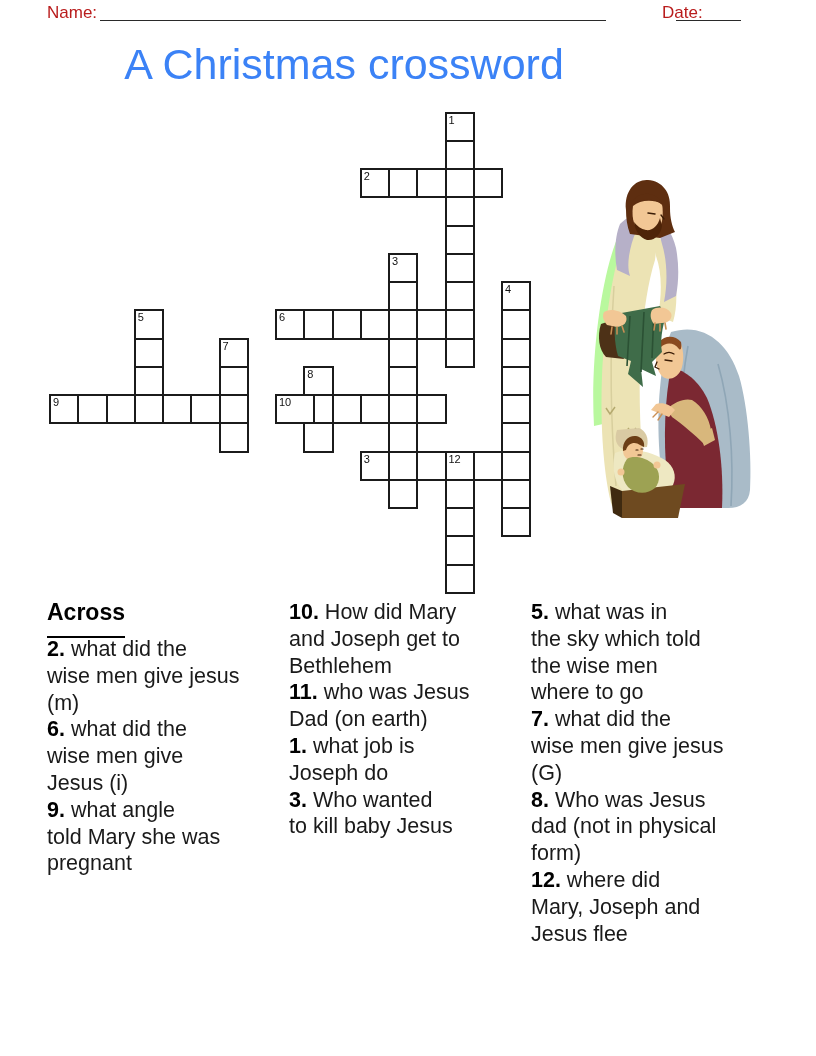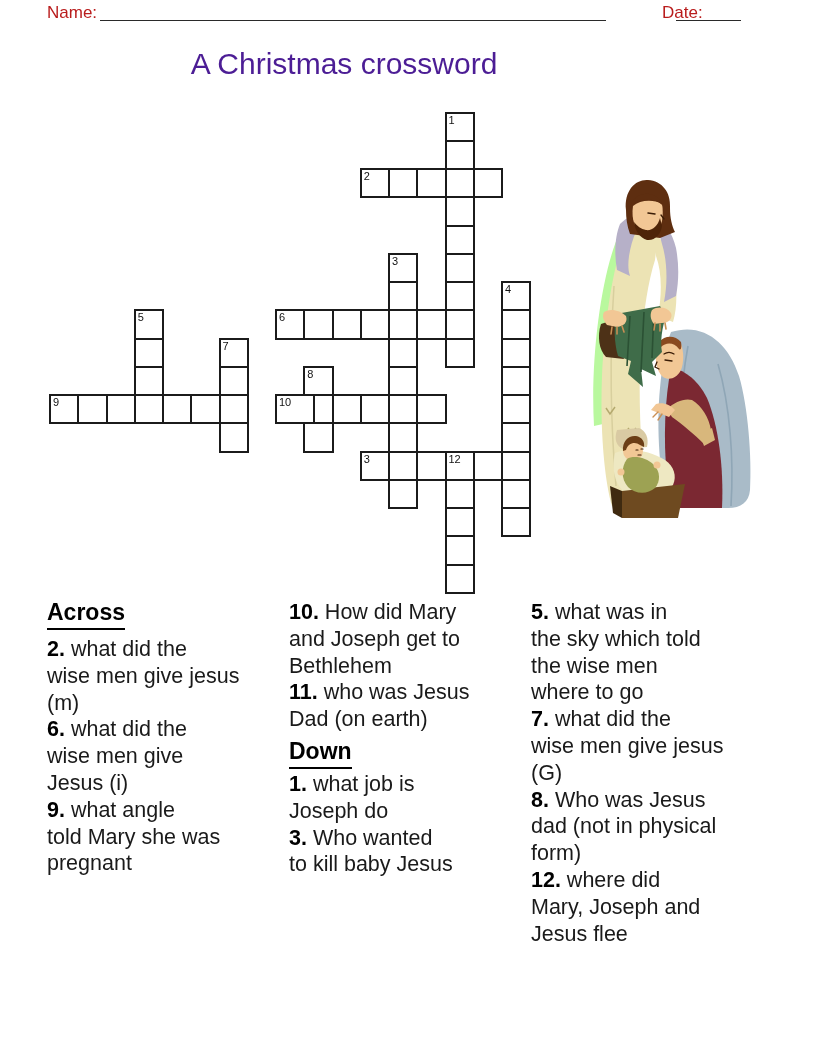--- a/index.html
+++ b/index.html
@@ -15,43 +15,43 @@
   
   .hdr-label{position:absolute;top:3px;font-size:17px;color:#b91c1c;}
   #name-label{left:47px;}
   #date-label{left:662px;}
   .blank-line{position:absolute;top:2px;height:18px;border-bottom:1.6px solid #2a2a2a;}
   #name-line{left:100px;width:506px;}
   #date-line{left:676px;width:65px;}
   
   .title{
     position:absolute;top:36px;left:0;width:688px;
-    text-align:center;font-size:30px;line-height:56px;
-    letter-spacing:0px;color:#4c1d95;font-weight:500;
+    text-align:center;font-size:43px;line-height:56px;
+    letter-spacing:0px;color:#3b82f6;font-weight:500;
   }
   
   #grid{position:absolute;left:0;top:0;width:816px;height:620px;}
   .cell{
     position:absolute;
     box-sizing:border-box;
     background:#fff;
     border:2px solid #1b1b1b;
   }
   .cell .num{
     position:absolute;left:2px;top:0px;
     font-size:11px;line-height:12px;color:#111;
     font-family:"Liberation Sans",sans-serif;
   }
   
   .clue-col{position:absolute;top:599px;width:245px;}
   .clue-heading{
     font-size:23px;font-weight:bold;line-height:26px;
     margin:0 0 11px 0;
   }
-  .clue-heading span{border-bottom:2.5px solid #000;padding-bottom:3px;}
+  .clue-heading span{border-bottom:2.5px solid #000;padding-bottom:11px;}
   .clue-heading.mid{margin-top:5px;margin-bottom:7px;}
   p.clue{
     margin:0;font-size:21.5px;line-height:26.8px;color:#1a1a1a;
   }
   p.clue b{font-weight:bold;color:#000;}
   
   #nativity{position:absolute;left:570px;top:166px;width:190px;height:352px;}
 </style>
 </head>
 <body>
@@ -214,21 +214,20 @@
   <div id="clues">
       <div class="clue-col" style="left: 47px;">
         <div class="clue-heading"><span>Across</span></div>
         <p class="clue"><b>2.</b> what did the<br>wise men give jesus<br>(m)</p>
         <p class="clue"><b>6.</b> what did the<br>wise men give<br>Jesus (i)</p>
         <p class="clue"><b>9.</b> what angle<br>told Mary she was<br>pregnant</p>
       </div>
       <div class="clue-col" style="left: 289px;">
         <p class="clue"><b>10.</b> How did Mary<br>and Joseph get to<br>Bethlehem</p>
         <p class="clue"><b>11.</b> who was Jesus<br>Dad (on earth)</p>
-        <div class="clue-heading mid"><span>Down</span></div>
         <p class="clue"><b>1.</b> what job is<br>Joseph do</p>
         <p class="clue"><b>3.</b> Who wanted<br>to kill baby Jesus</p>
       </div>
       <div class="clue-col" style="left: 531px;">
         <p class="clue"><b>5.</b> what was in<br>the sky which told<br>the wise men<br>where to go</p>
         <p class="clue"><b>7.</b> what did the<br>wise men give jesus<br>(G)</p>
         <p class="clue"><b>8.</b> Who was Jesus<br>dad (not in physical<br>form)</p>
         <p class="clue"><b>12.</b> where did<br>Mary, Joseph and<br>Jesus flee</p>
       </div>
     </div>

